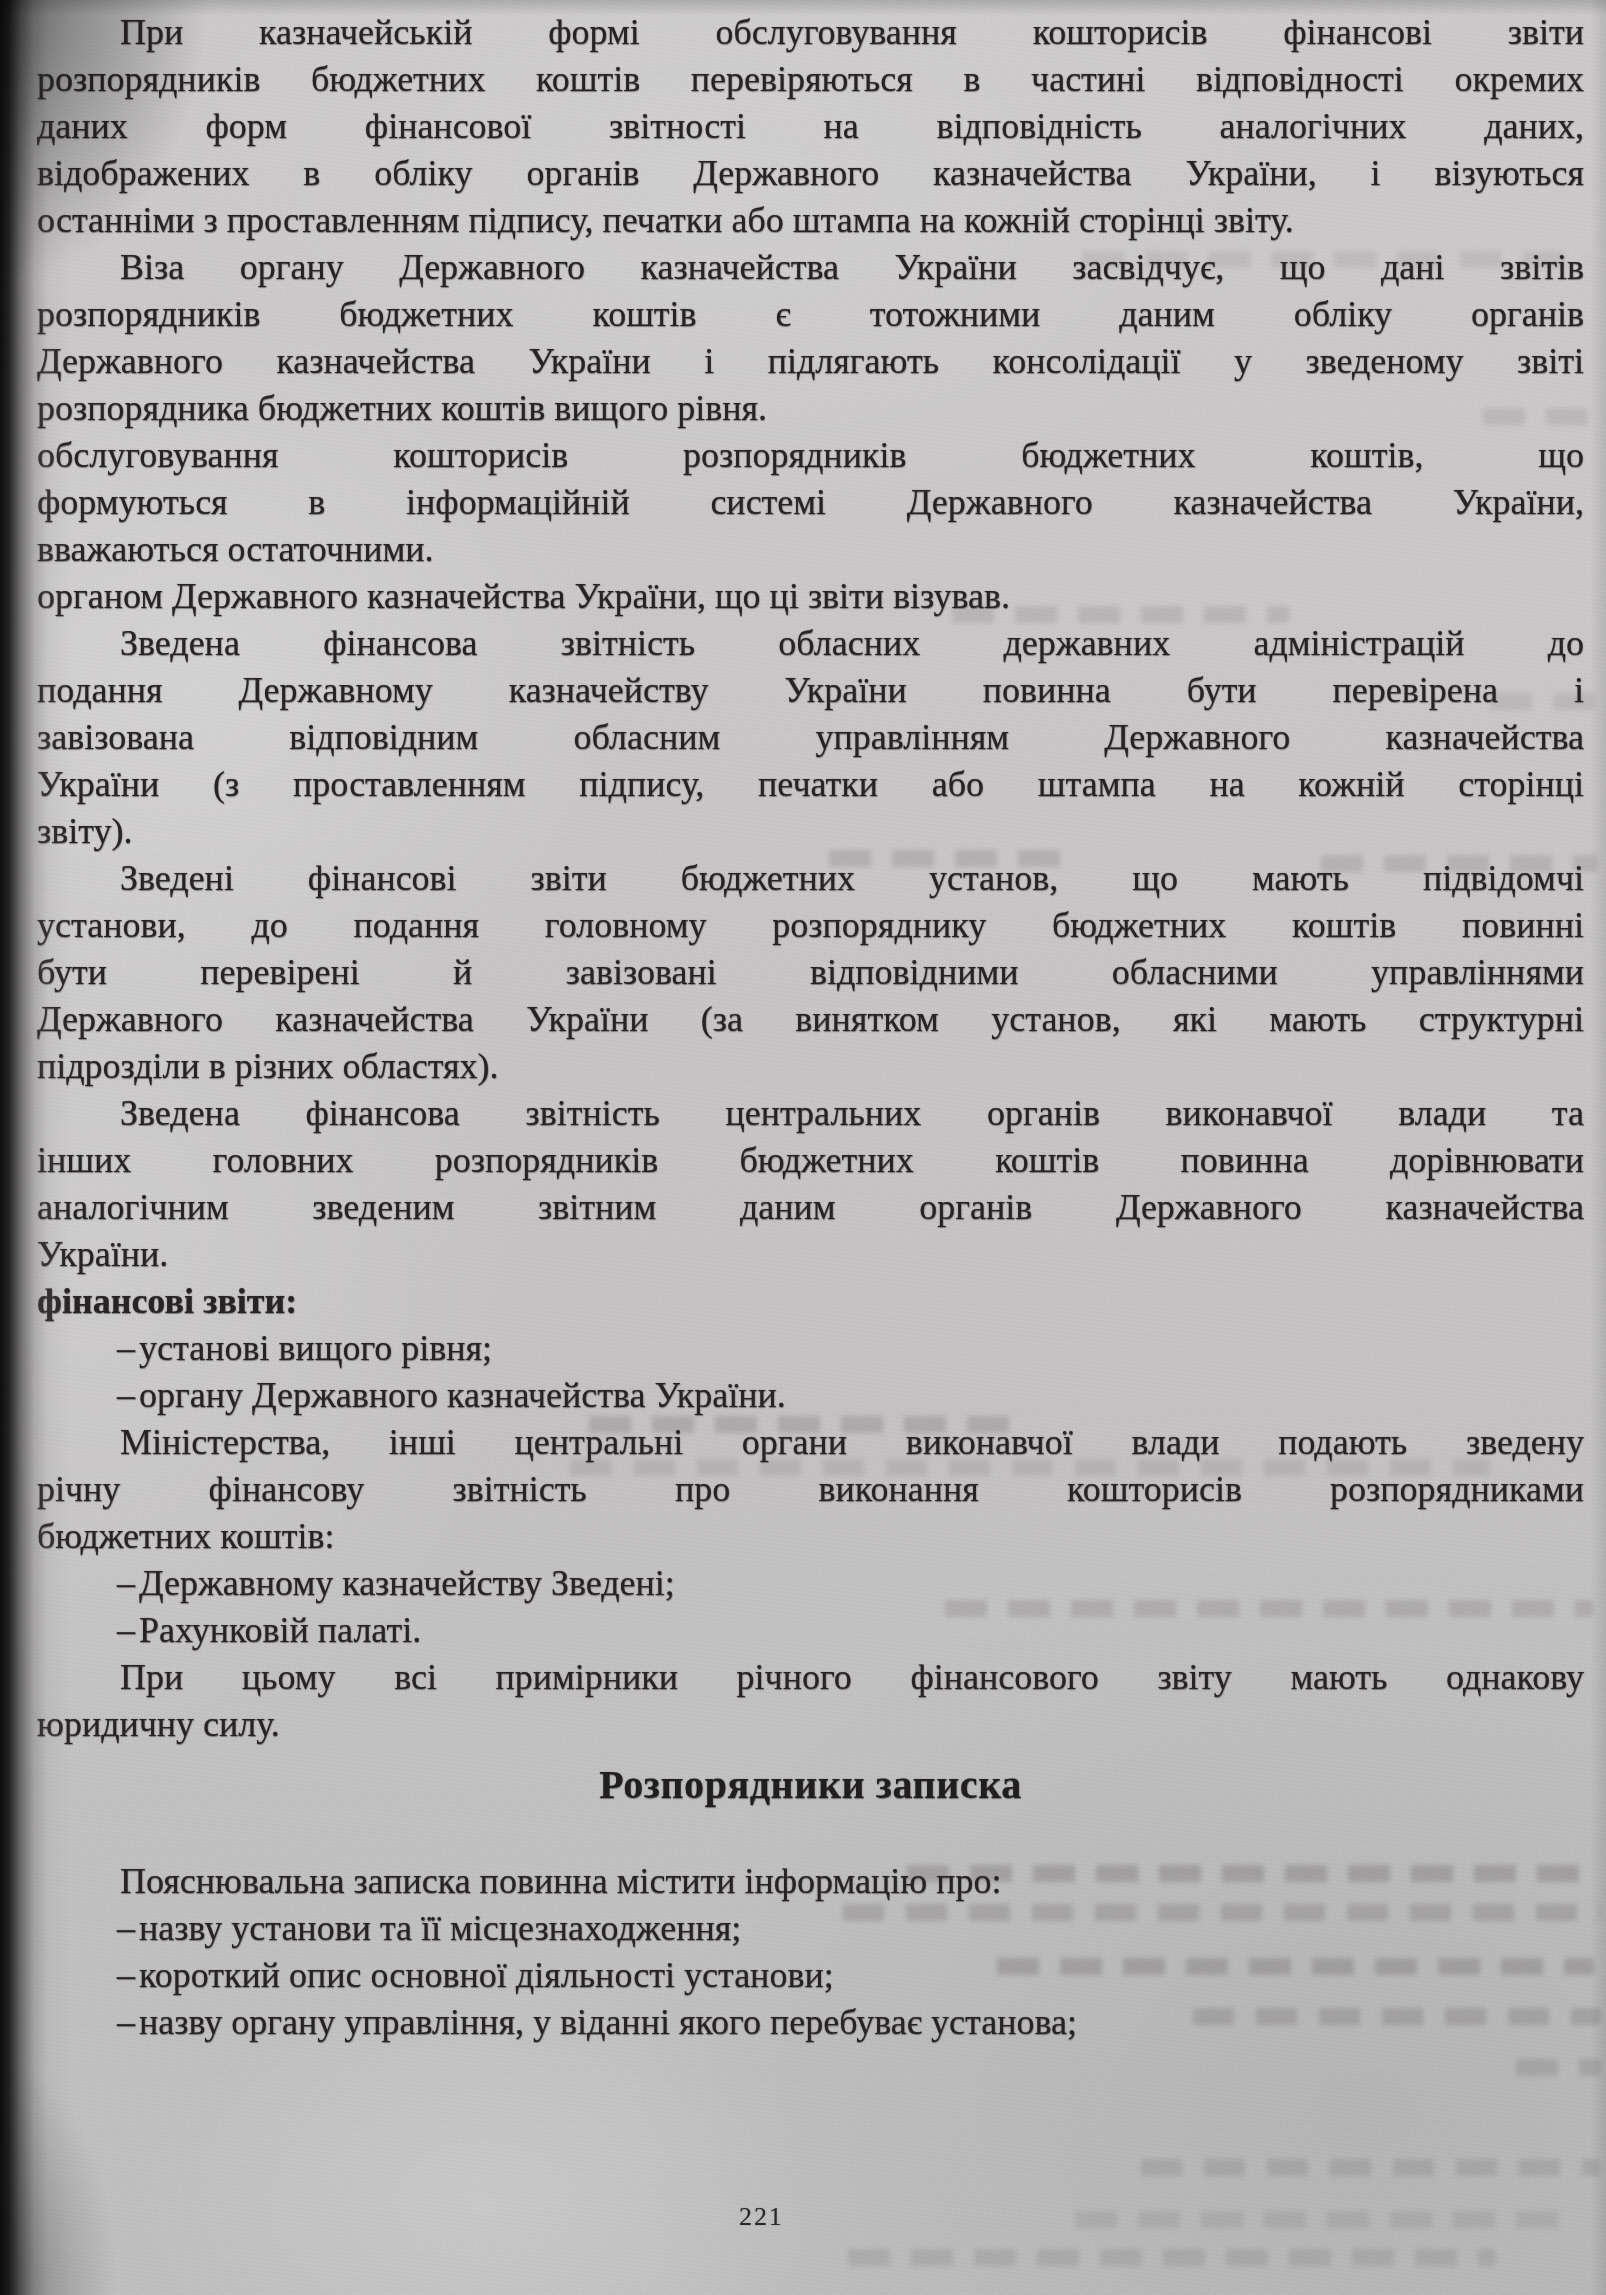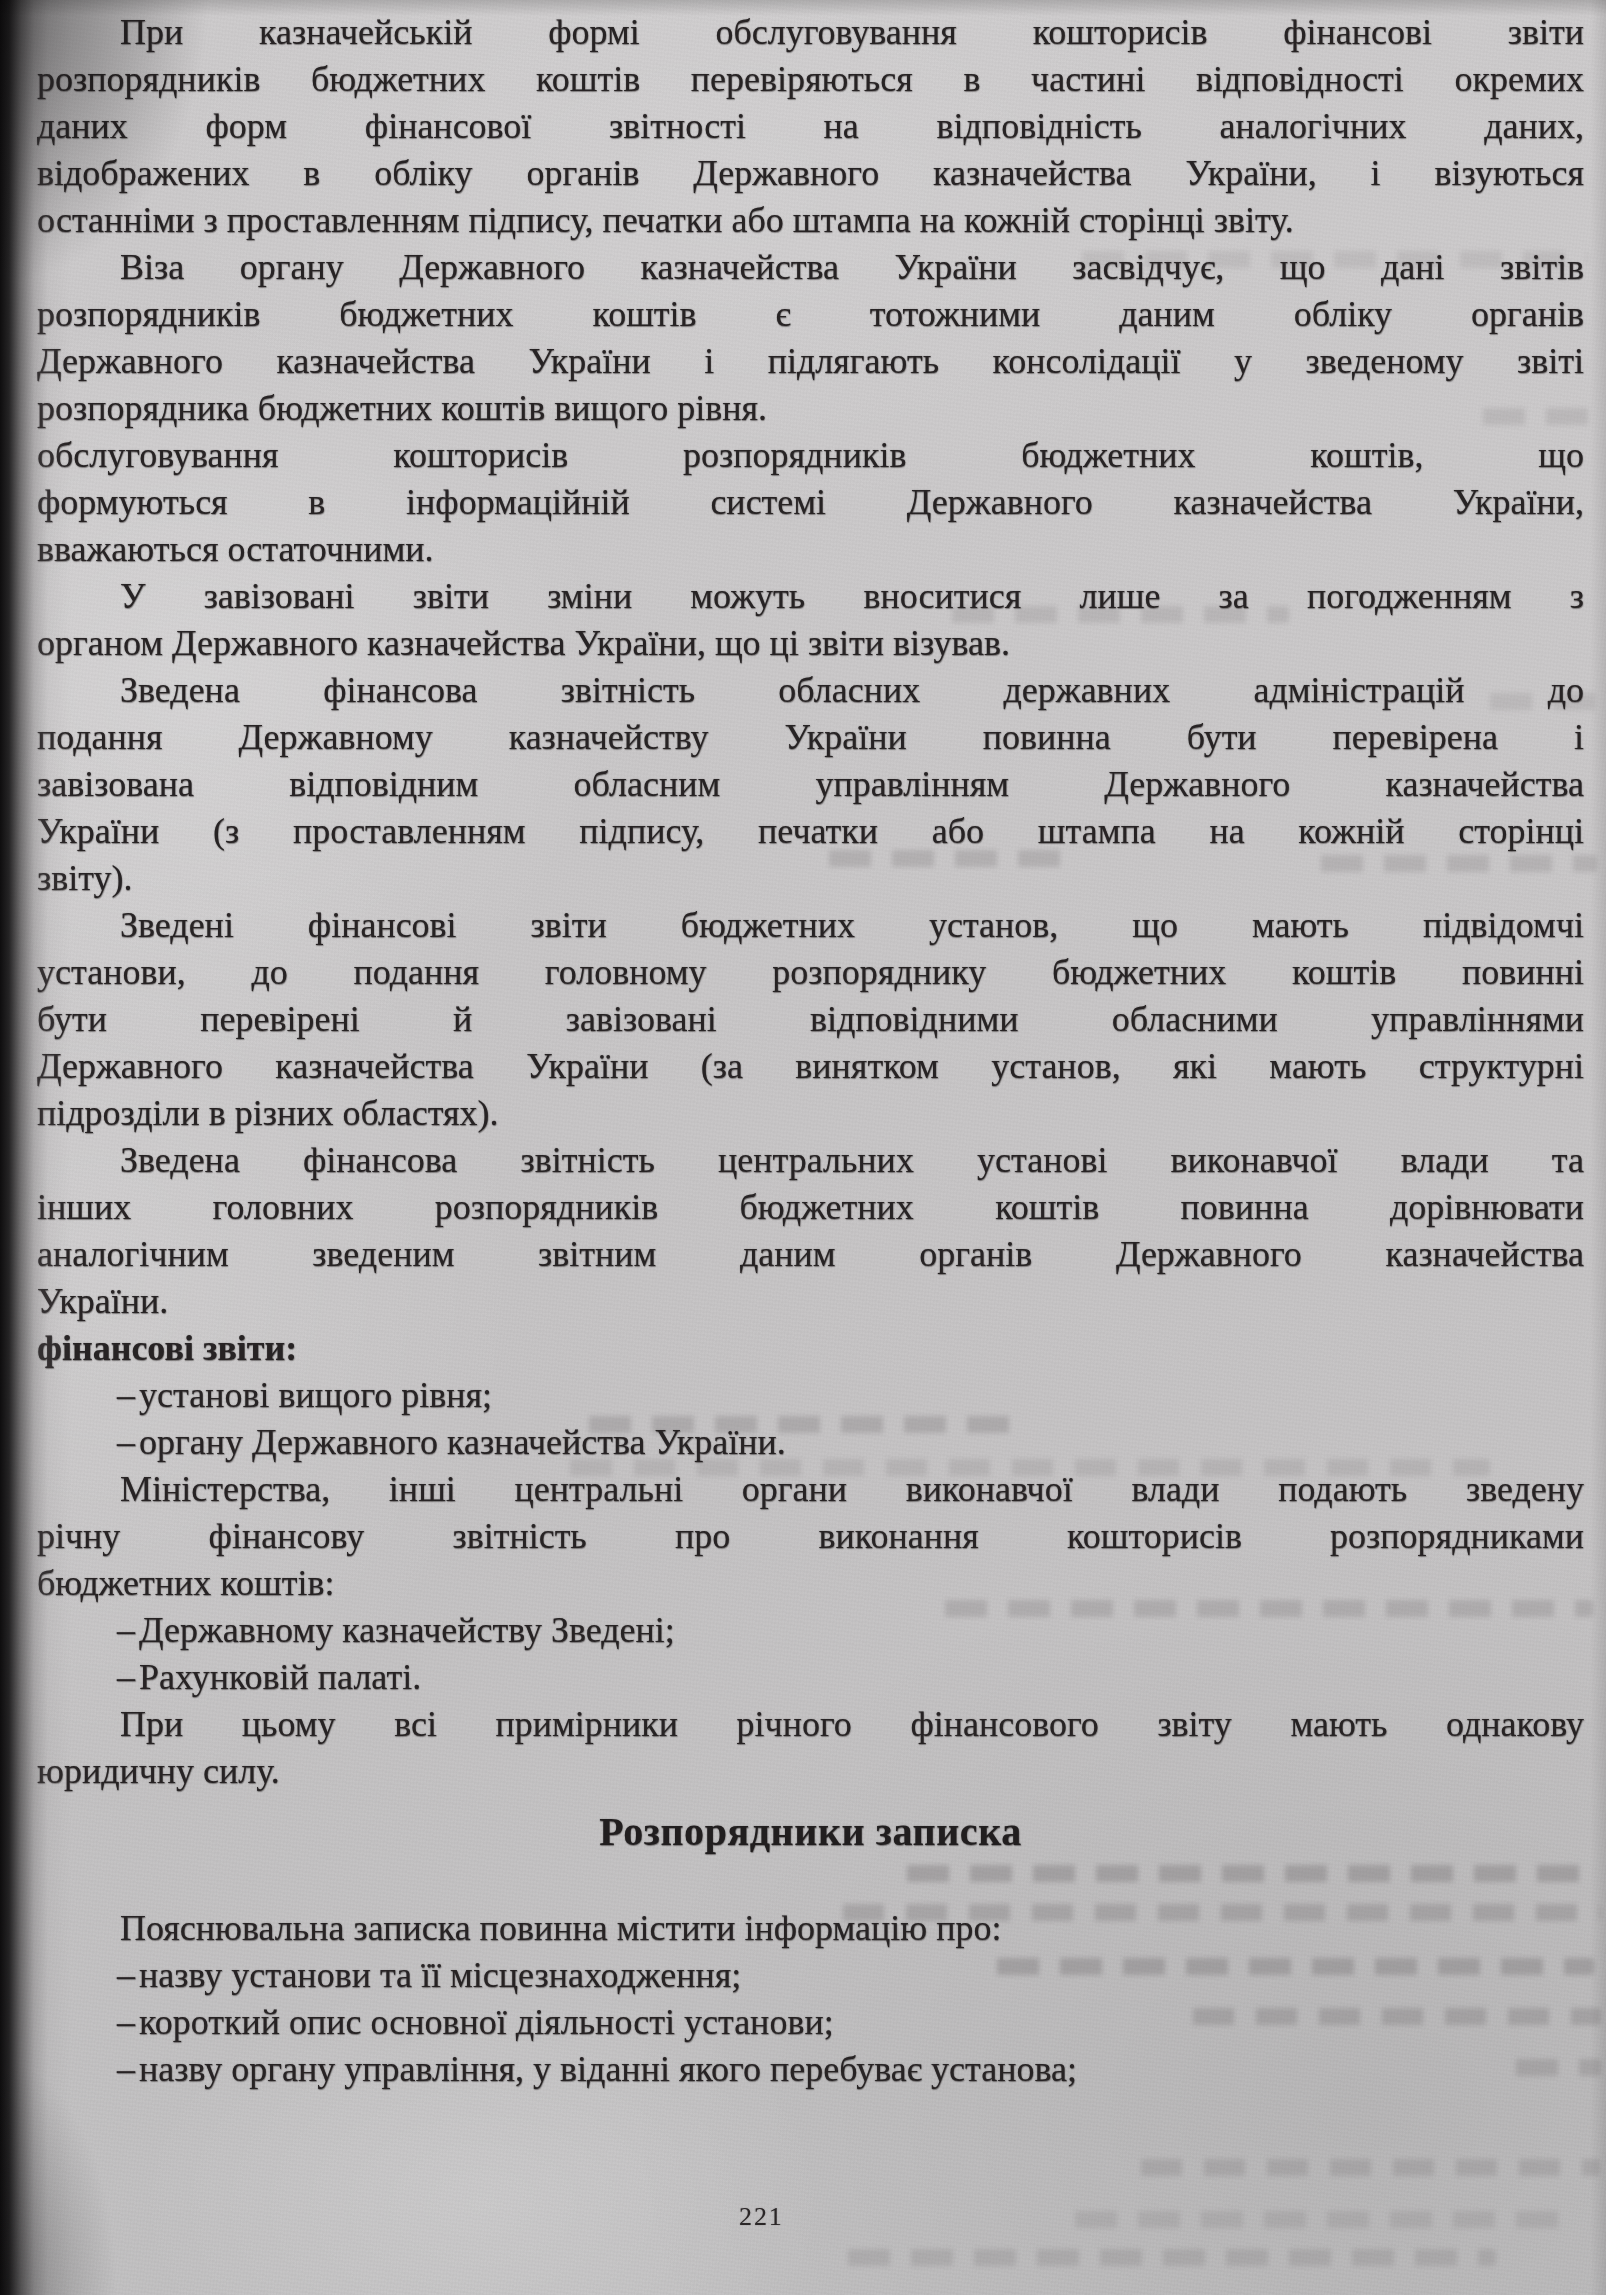--- a/index.html
+++ b/index.html
@@ -93,42 +93,41 @@
       <div class="ln end">розпорядника бюджетних коштів вищого рівня.</div>
     </div>
 
     <div class="para">
       <div class="ln">обслуговування кошторисів розпорядників бюджетних коштів, що</div>
       <div class="ln">формуються в інформаційній системі Державного казначейства України,</div>
       <div class="ln end">вважаються остаточними.</div>
     </div>
 
     <div class="para">
-      <div class="ln first">У завізовані звіти зміни можуть вноситися лише за погодженням з</div>
       <div class="ln end">органом Державного казначейства України, що ці звіти візував.</div>
     </div>
 
     <div class="para">
       <div class="ln first">Зведена фінансова звітність обласних державних адміністрацій до</div>
       <div class="ln">подання Державному казначейству України повинна бути перевірена і</div>
       <div class="ln">завізована відповідним обласним управлінням Державного казначейства</div>
       <div class="ln">України (з проставленням підпису, печатки або штампа на кожній сторінці</div>
       <div class="ln end">звіту).</div>
     </div>
 
     <div class="para">
       <div class="ln first">Зведені фінансові звіти бюджетних установ, що мають підвідомчі</div>
       <div class="ln">установи, до подання головному розпоряднику бюджетних коштів повинні</div>
       <div class="ln">бути перевірені й завізовані відповідними обласними управліннями</div>
       <div class="ln">Державного казначейства України (за винятком установ, які мають структурні</div>
       <div class="ln end">підрозділи в різних областях).</div>
     </div>
 
     <div class="para">
-      <div class="ln first">Зведена фінансова звітність центральних установі виконавчої влади та</div>
+      <div class="ln first">Зведена фінансова звітність центральних органів виконавчої влади та</div>
       <div class="ln">інших головних розпорядників бюджетних коштів повинна дорівнювати</div>
       <div class="ln">аналогічним зведеним звітним даним органів Державного казначейства</div>
       <div class="ln end">України.</div>
     </div>
 
     <div class="para">
       <div class="ln end"><span class="b">фінансові звіти:</span></div>
     </div>
 
     <div class="para">

